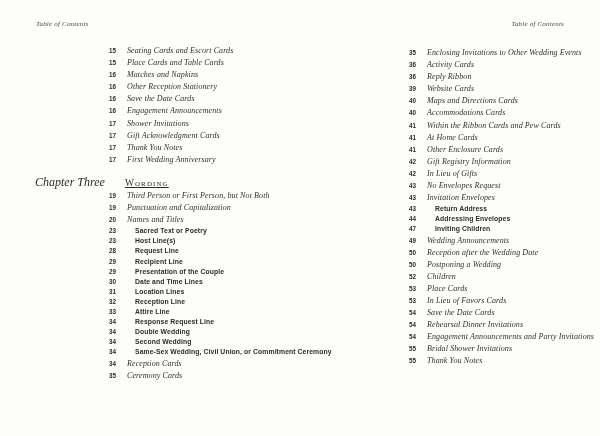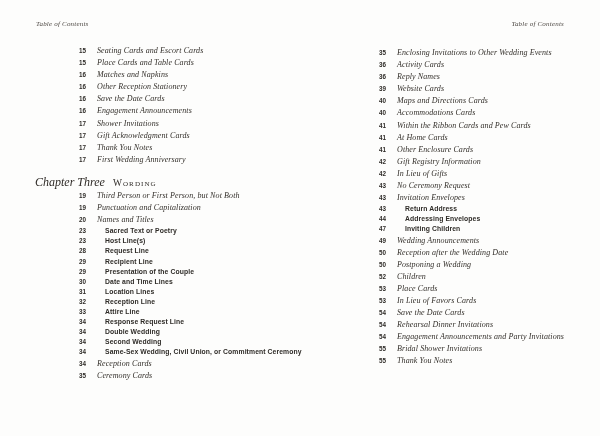--- a/index.html
+++ b/index.html
@@ -32,20 +32,21 @@
     color: #4d4843;
     letter-spacing: 0.2px;
   }
   .running-head.rh-left  { left: 36px; }
   .running-head.rh-right { right: 36px; text-align: right; }
 
   .toc-list {
     position: absolute;
     left: 0;
     width: 100%;
+    padding-left: 30px;
   }
   .page.left  .toc-list.list-1 { top: 44px; }
   .page.left  .toc-list.list-2 { top: 189px; }
   .page.right .toc-list.list-1 { top: 46px; }
 
   .toc-row {
     display: flex;
     align-items: baseline;
   }
   .toc-row.main { height: 12.1px; }
@@ -88,21 +89,22 @@
   .chapter-label {
     font-style: italic;
     font-size: 12px;
     color: #2f2b27;
   }
   .chapter-title {
     font-variant: small-caps;
     font-size: 9.5px;
     color: #2f2b27;
     letter-spacing: 1.1px;
-    margin-left: 4px;
+    margin-left: 16px;
+    text-decoration: underline;
   }
 </style>
 </head>
 <body>
 
 <div class="spread">
 
   <div class="page left">
     <div class="running-head rh-left">Table of Contents</div>
 
@@ -237,21 +239,21 @@
         <div class="toc-row main">
     <span class="toc-num">35</span>
     <span class="toc-title">Enclosing Invitations to Other Wedding Events</span>
   </div>
         <div class="toc-row main">
     <span class="toc-num">36</span>
     <span class="toc-title">Activity Cards</span>
   </div>
         <div class="toc-row main">
     <span class="toc-num">36</span>
-    <span class="toc-title">Reply Names</span>
+    <span class="toc-title">Reply Ribbon</span>
   </div>
         <div class="toc-row main">
     <span class="toc-num">39</span>
     <span class="toc-title">Website Cards</span>
   </div>
         <div class="toc-row main">
     <span class="toc-num">40</span>
     <span class="toc-title">Maps and Directions Cards</span>
   </div>
         <div class="toc-row main">
@@ -273,21 +275,21 @@
         <div class="toc-row main">
     <span class="toc-num">42</span>
     <span class="toc-title">Gift Registry Information</span>
   </div>
         <div class="toc-row main">
     <span class="toc-num">42</span>
     <span class="toc-title">In Lieu of Gifts</span>
   </div>
         <div class="toc-row main">
     <span class="toc-num">43</span>
-    <span class="toc-title">No Ceremony Request</span>
+    <span class="toc-title">No Envelopes Request</span>
   </div>
         <div class="toc-row main">
     <span class="toc-num">43</span>
     <span class="toc-title">Invitation Envelopes</span>
   </div>
         <div class="toc-row sub">
     <span class="toc-num">43</span>
     <span class="toc-title">Return Address</span>
   </div>
         <div class="toc-row sub">

